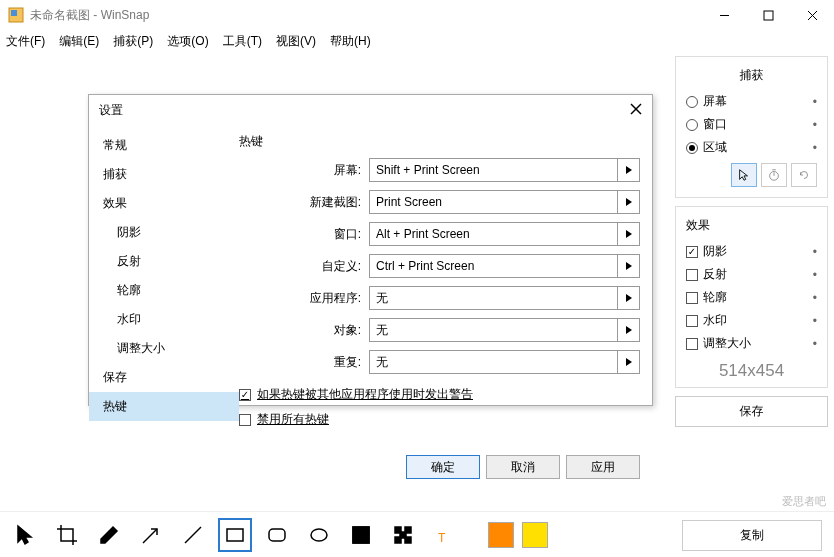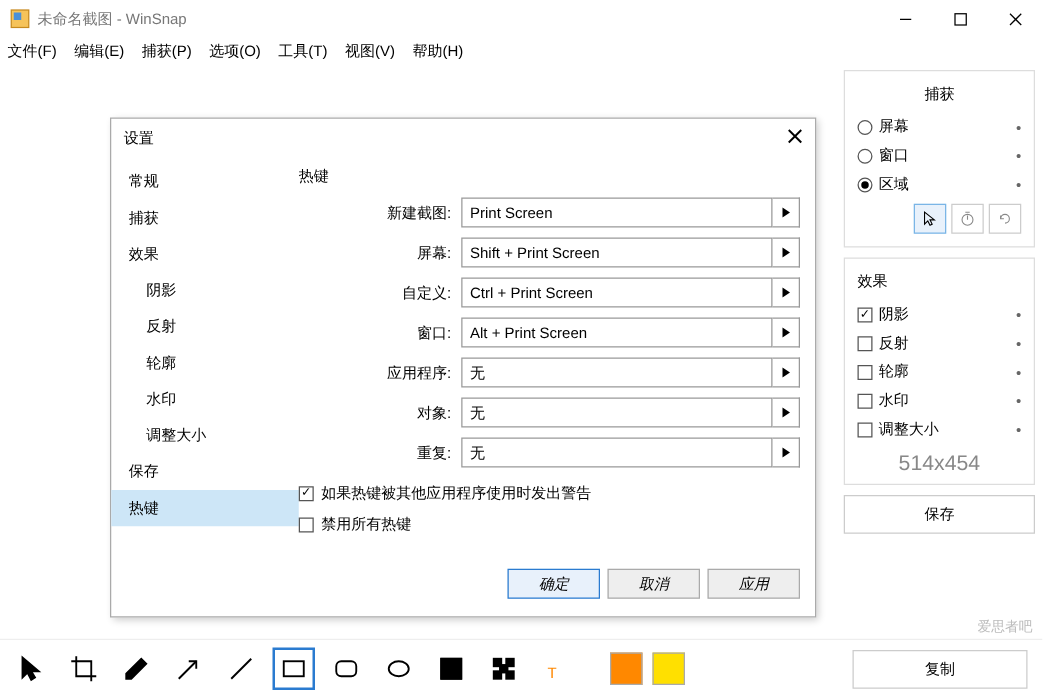--- a/index.html
+++ b/index.html
@@ -26,38 +26,38 @@
 .radio { border-radius: 50%; }
 .radio.sel::after { content: ""; width: 6px; height: 6px; background: #000; border-radius: 50%; }
 .chk.sel::after { content: "✓"; font-size: 10px; line-height: 1; }
 .dot { color: #666; }
 .pick-row { display: flex; justify-content: flex-end; gap: 4px; padding: 4px; }
 .pick { width: 26px; height: 24px; border: 1px solid #ccc; display: flex; align-items: center; justify-content: center; }
 .pick.sel { border-color: #7ab5e6; background: #e8f1fb; }
 .dim { text-align: center; color: #888; font-size: 17px; padding-top: 6px; }
 .savebtn { border: 1px solid #ccc; text-align: center; padding: 6px 0; }
 
-.dialog { position: absolute; left: 88px; top: 94px; width: 565px; height: 400px; background: #fff; border: 1px solid #aaa; box-shadow: 2px 2px 6px rgba(0,0,0,0.2); }
+.dialog { position: absolute; left: 88px; top: 94px; width: 565px; height: 312px; background: #fff; border: 1px solid #aaa; box-shadow: 2px 2px 6px rgba(0,0,0,0.2); }
 .dlg-title { display: flex; align-items: center; justify-content: space-between; height: 30px; padding: 0 10px; }
 .dlg-close svg { width: 12px; height: 12px; stroke: #000; stroke-width: 1.5; fill: none; }
 .dlg-body { display: flex; height: 330px; }
 .nav { width: 150px; padding: 6px 0; }
 .nav li { list-style: none; padding: 6px 14px; }
 .nav li.sub { padding-left: 28px; }
 .nav li.sel { background: #cde6f7; }
 .dlg-main { flex: 1; padding: 4px 12px 0 0; }
 .section-title { padding: 4px 0 8px 0; }
 .hkrow { display: flex; align-items: center; margin-bottom: 8px; }
 .hklabel { width: 130px; text-align: right; padding-right: 8px; }
 .hkinput { flex: 1; height: 24px; border: 1px solid #999; padding: 0 6px; display: flex; align-items: center; background: #fff; }
 .hkbtn { width: 22px; height: 24px; border: 1px solid #999; border-left: none; display: flex; align-items: center; justify-content: center; }
 .hkbtn svg { width: 8px; height: 10px; fill: #000; }
-.chrow { display: flex; align-items: center; gap: 6px; padding: 4px 0 4px 0; }
+.chrow { display: flex; align-items: center; gap: 6px; padding: 4px 0 4px 0; text-decoration: underline; }
 .dlg-buttons { display: flex; justify-content: flex-end; gap: 6px; padding: 0 12px; }
-.dlg-buttons button { width: 74px; height: 24px; border: 1px solid #aaa; background: #eee; font-style: italic; }
+.dlg-buttons button { width: 74px; height: 24px; border: 1px solid #aaa; background: #eee; }
 .dlg-buttons button.primary { border-color: #2a7bd0; background: #e8f1fb; }
 .dlg-buttons button:disabled { color: #000000; }
 
 .toolbar { position: absolute; left: 0; right: 0; bottom: 0; height: 46px; display: flex; align-items: center; padding: 0 8px; gap: 8px; background: #fff; border-top: 1px solid #eee; }
 .tbtn { width: 34px; height: 34px; display: flex; align-items: center; justify-content: center; }
 .tbtn.sel { border: 2px solid #2a7bd0; }
 .tbtn svg { width: 24px; height: 24px; stroke: #000; stroke-width: 1.5; fill: none; }
 .tcolor { width: 26px; height: 26px; border: 1px solid #aaa; }
 .watermark { position: absolute; right: 8px; bottom: 48px; color: #bbb; font-size: 11px; }
 .copybtn { position: absolute; right: 12px; bottom: 6px; border: 1px solid #ccc; width: 140px; padding: 6px 0; text-align: center; font-family: Liberation Mono, monospace; }
@@ -208,49 +208,49 @@
       <li class="sub">反射</li>
       <li class="sub">轮廓</li>
       <li class="sub">水印</li>
       <li class="sub">调整大小</li>
       <li>保存</li>
       <li class="sel">热键</li>
     </ul>
     <div class="dlg-main">
       <div class="section-title">热键</div>
       <div class="hkrow">
+          <span class="hklabel">屏幕:</span>
+          <span class="hkinput">Shift + Print Screen</span>
+          <span class="hkbtn">
+            <svg viewBox="0 0 8 10">
+              <path d="M1 1 L7 5 L1 9 Z"></path>
+            </svg>
+          </span>
+        </div>
+      <div class="hkrow">
           <span class="hklabel">新建截图:</span>
           <span class="hkinput">Print Screen</span>
           <span class="hkbtn">
             <svg viewBox="0 0 8 10">
               <path d="M1 1 L7 5 L1 9 Z"></path>
             </svg>
           </span>
         </div>
       <div class="hkrow">
-          <span class="hklabel">屏幕:</span>
-          <span class="hkinput">Shift + Print Screen</span>
+          <span class="hklabel">窗口:</span>
+          <span class="hkinput">Alt + Print Screen</span>
           <span class="hkbtn">
             <svg viewBox="0 0 8 10">
               <path d="M1 1 L7 5 L1 9 Z"></path>
             </svg>
           </span>
         </div>
       <div class="hkrow">
           <span class="hklabel">自定义:</span>
           <span class="hkinput">Ctrl + Print Screen</span>
-          <span class="hkbtn">
-            <svg viewBox="0 0 8 10">
-              <path d="M1 1 L7 5 L1 9 Z"></path>
-            </svg>
-          </span>
-        </div>
-      <div class="hkrow">
-          <span class="hklabel">窗口:</span>
-          <span class="hkinput">Alt + Print Screen</span>
           <span class="hkbtn">
             <svg viewBox="0 0 8 10">
               <path d="M1 1 L7 5 L1 9 Z"></path>
             </svg>
           </span>
         </div>
       <div class="hkrow">
           <span class="hklabel">应用程序:</span>
           <span class="hkinput">无</span>
           <span class="hkbtn">

